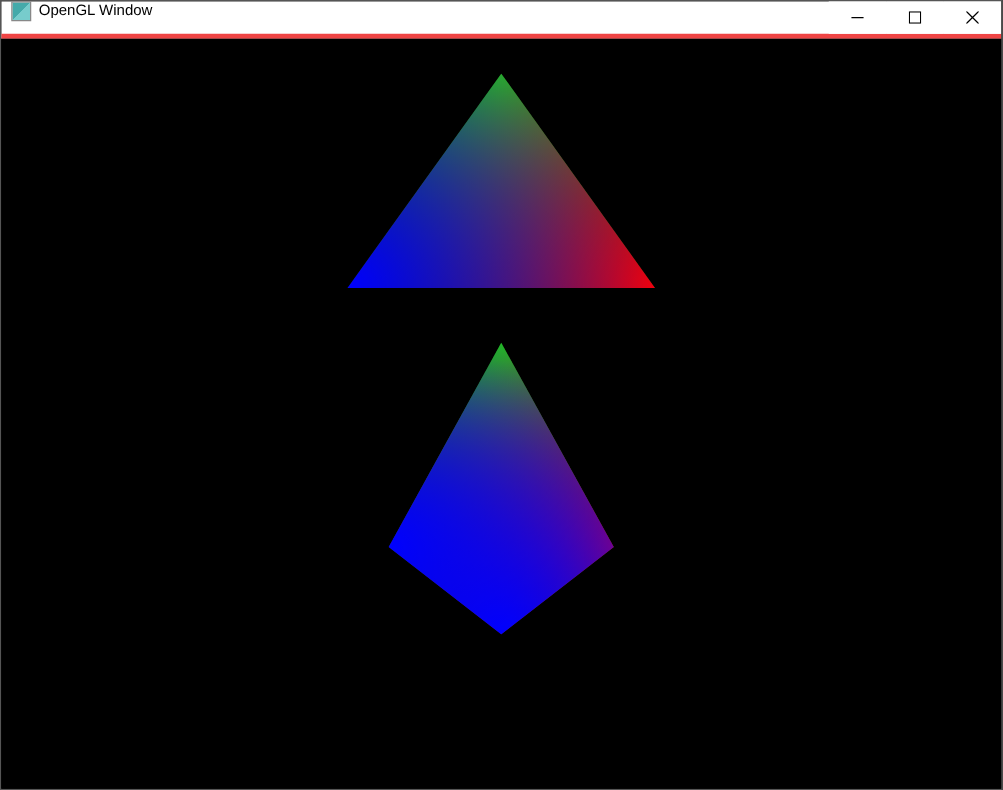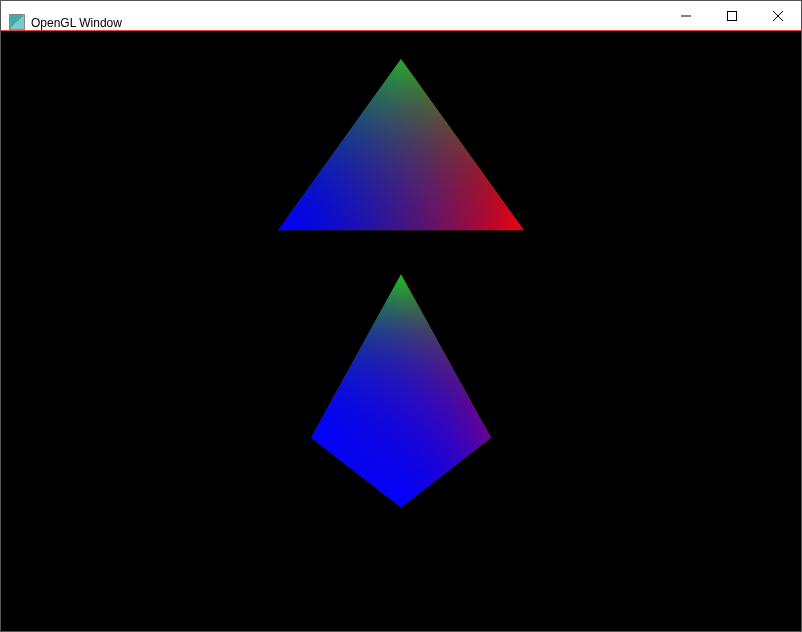--- a/index.html
+++ b/index.html
@@ -8,22 +8,22 @@
       height: 632px;
       font-family: "Segoe UI", Tahoma, sans-serif;
       background: #000;
       overflow: hidden;
       border: 1px solid #555;
     }
     .titlebar {
       height: 30px;
       background: #fff;
       display: flex;
-      align-items: flex-end;
-      border-bottom: 1px solid #ef4444;
+      align-items: flex-start;
+      border-bottom: 4px solid #ef4444;
     }
     .app-icon {
       width: 16px;
       height: 16px;
       margin: 0 6px 0 8px;
       background: linear-gradient(135deg,#4aa 0 50%,#7cc 50% 100%);
       border: 1px solid #888;
     }
     .title {
       font-size: 12px;

